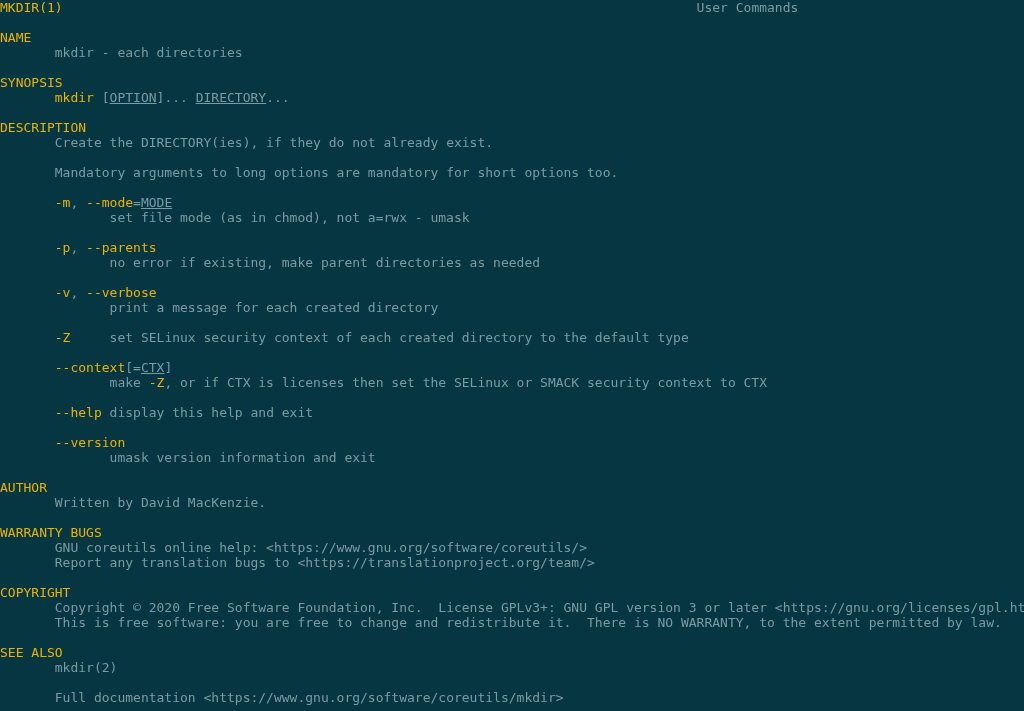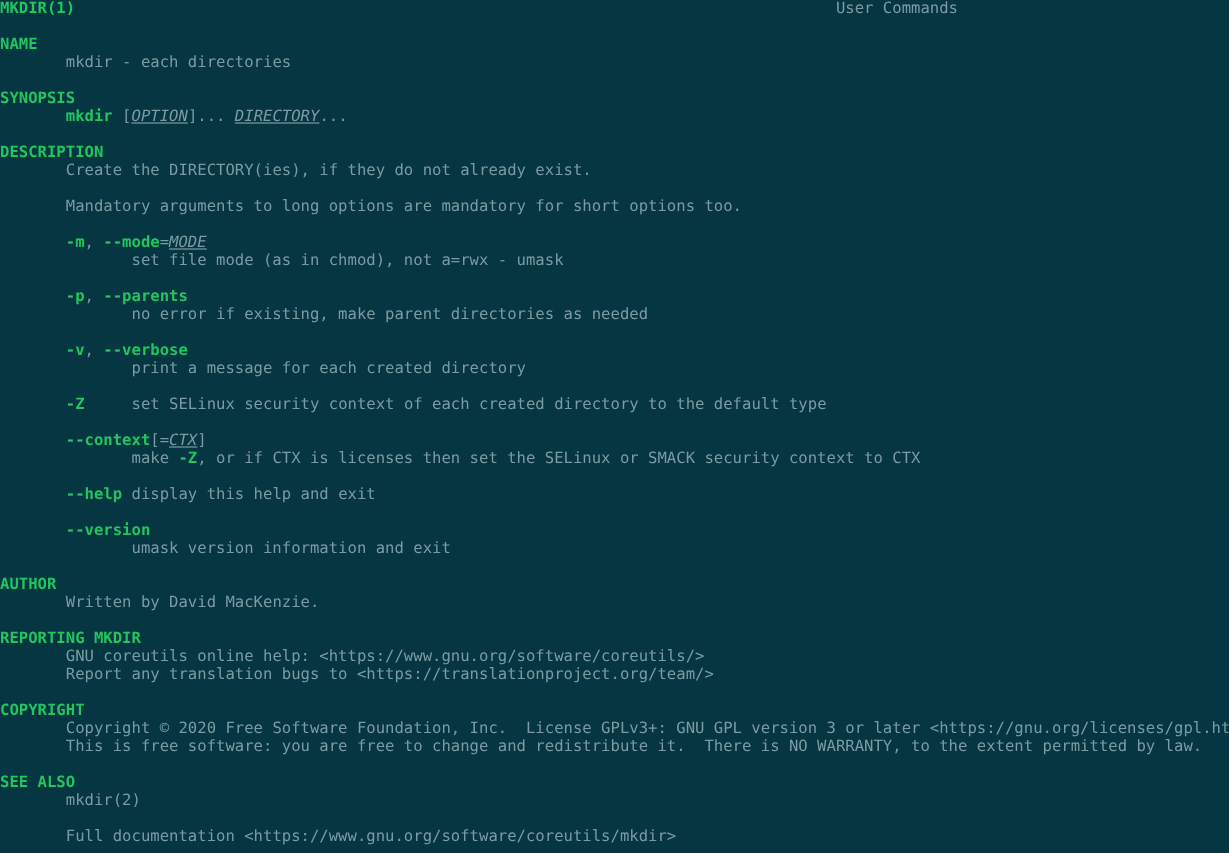--- a/index.html
+++ b/index.html
@@ -13,22 +13,22 @@
     width: 1024px;
     height: 711px;
     overflow: hidden;
   }
   pre {
     margin: 0;
     padding: 0;
     white-space: pre;
     font-family: inherit;
   }
-  .b { font-weight: bold; color: #22c55e; }
-  .u { text-decoration: underline; font-style: italic; }
+  .b { font-weight: normal; color: #eab308; }
+  .u { text-decoration: underline; }
 </style>
 </head>
 <body>
 
 <pre><span class="b">MKDIR(1)</span>                                                                                 <span>User Commands</span>
 
 <span class="b">NAME</span>
        <span>mkdir - each directories</span>
 
 <span class="b">SYNOPSIS</span>
@@ -54,21 +54,21 @@
               <span>make </span><span class="b">-Z</span><span>, or if CTX is licenses then set the SELinux or SMACK security context to CTX</span>
 
        <span class="b">--help</span><span> display this help and exit</span>
 
        <span class="b">--version</span>
               <span>umask version information and exit</span>
 
 <span class="b">AUTHOR</span>
        <span>Written by David MacKenzie.</span>
 
-<span class="b">REPORTING MKDIR</span>
+<span class="b">WARRANTY BUGS</span>
        <span>GNU coreutils online help: &lt;https://www.gnu.org/software/coreutils/&gt;</span>
        <span>Report any translation bugs to &lt;https://translationproject.org/team/&gt;</span>
 
 <span class="b">COPYRIGHT</span>
        <span>Copyright © 2020 Free Software Foundation, Inc.  License GPLv3+: GNU GPL version 3 or later &lt;https://gnu.org/licenses/gpl.html&gt;.</span>
        <span>This is free software: you are free to change and redistribute it.  There is NO WARRANTY, to the extent permitted by law.</span>
 
 <span class="b">SEE ALSO</span>
        <span>mkdir(2)</span>
 

